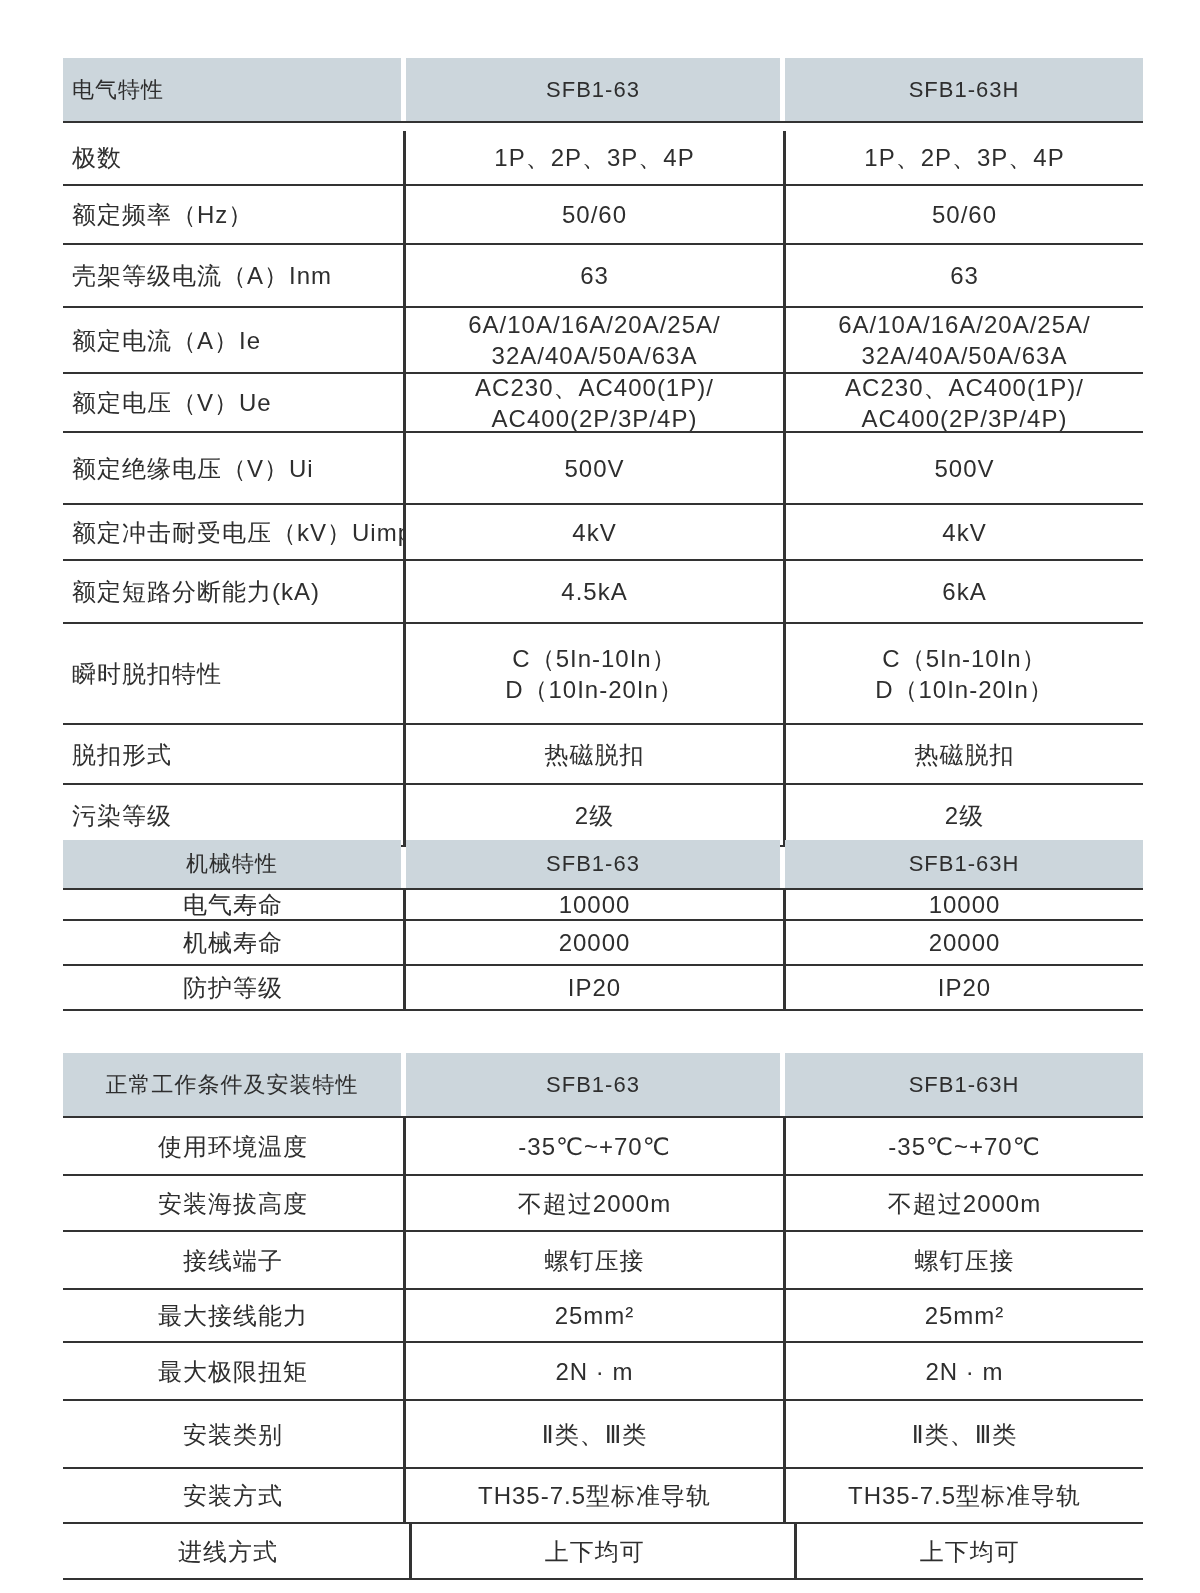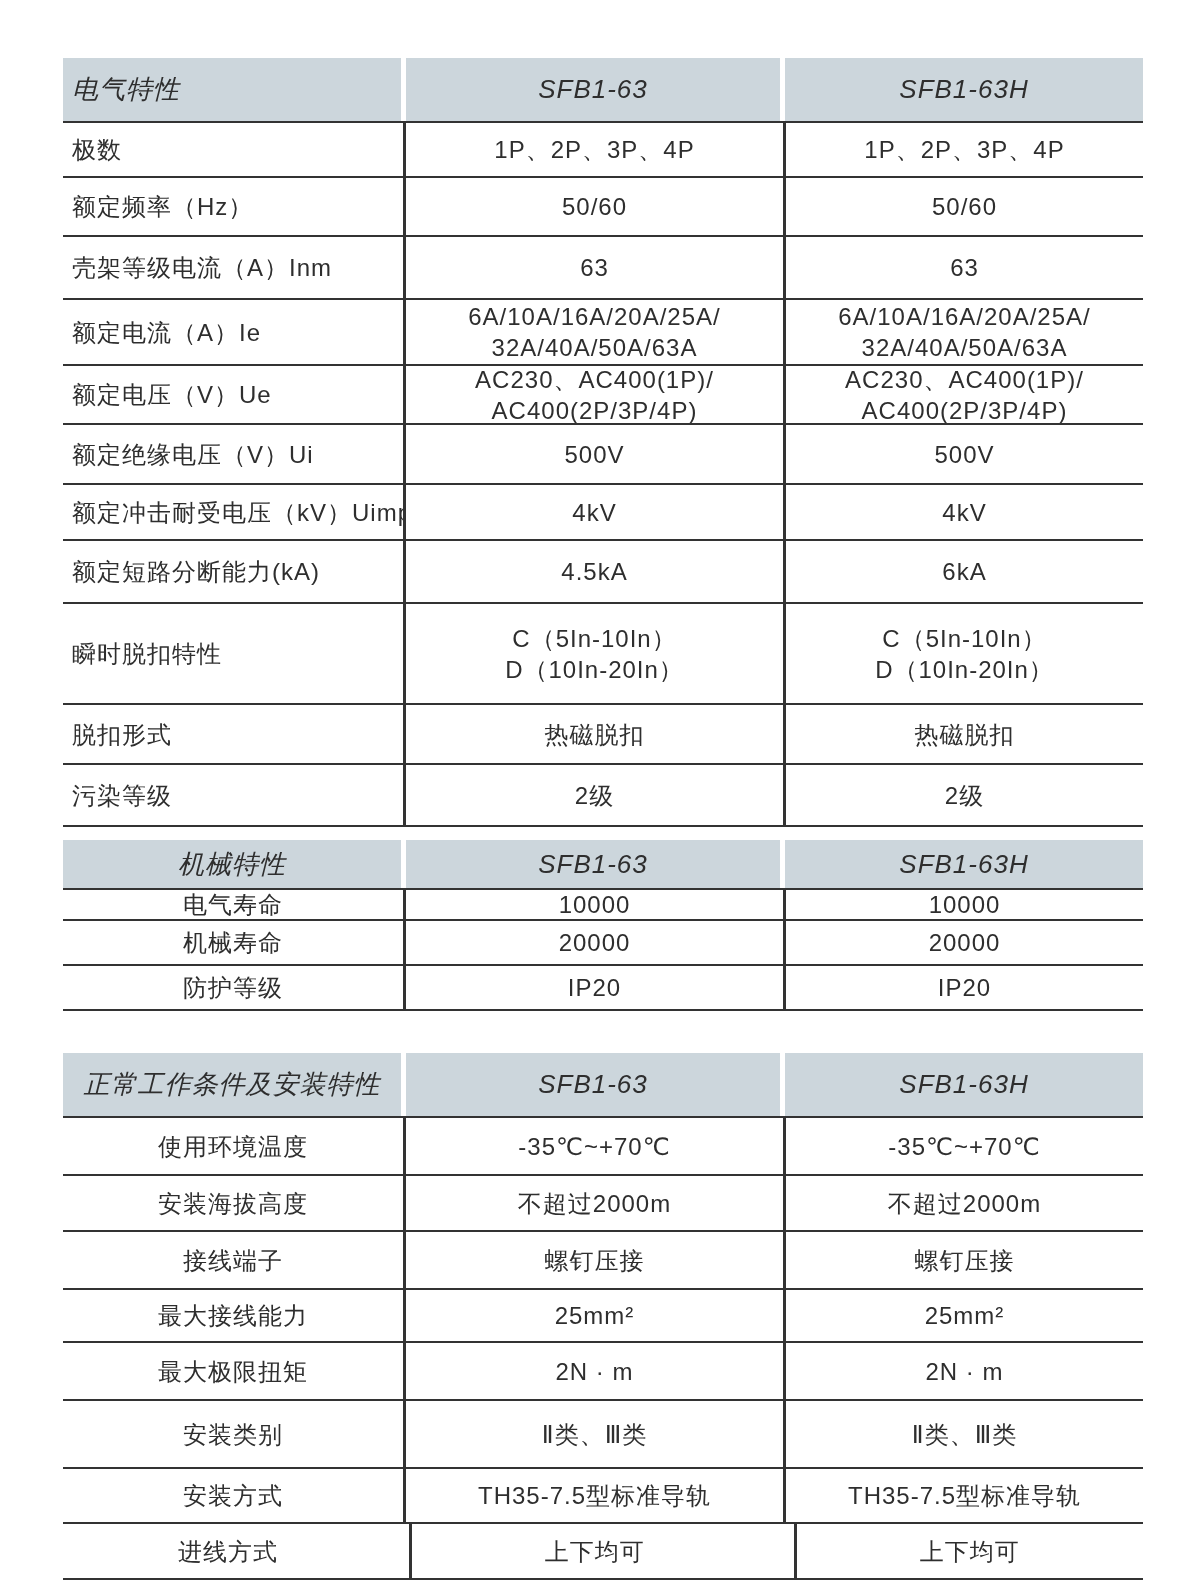--- a/index.html
+++ b/index.html
@@ -13,23 +13,22 @@
     position: relative; width: 1200px; height: 1593px;
     background: var(--page-bg, #ffffff);
   }
   .section { position: absolute; left: 63px; width: 1080px; }
 
   
   .sec-header { display: flex; border-bottom: 2px solid var(--line, #333); }
   .hcell {
     background: var(--hdr, #ccd6dc);
     display: flex; align-items: center; justify-content: center;
-    font-size: 26px; letter-spacing: 1px; color: var(--txt, #2e2e2e);
+    font-size: 22px; letter-spacing: 1px; color: var(--txt, #2e2e2e);
     white-space: nowrap;
-    font-style: italic;
   }
   .hcell.title-left { justify-content: flex-start; padding-left: 9px; }
   .hgap { width: 5px; background: transparent; }
   .hc1 { width: 338px; } .hc2 { width: 374px; } .hc3 { width: 358px; }
 
   
   .row { display: flex; border-bottom: 2px solid var(--line, #333); }
   .cell {
     display: flex; flex-direction: column;
     align-items: center; justify-content: center;
@@ -48,21 +47,21 @@
 
 <div id="page">
     <div class="section" style="top: 58px;">
       <div class="sec-header" style="height: 65px;">
         <div class="hcell hc1 title-left">电气特性</div>
         <div class="hgap"></div>
         <div class="hcell hc2">SFB1-63</div>
         <div class="hgap"></div>
         <div class="hcell hc3">SFB1-63H</div>
       </div>
-      <div class="row" style="height: 55px;">
+      <div class="row" style="height: 55px; margin-top: 8px;">
         <div class="cell c1 label-left">极数</div>
         <div class="cell c2">
           <div class="vline">1P、2P、3P、4P</div>
         </div>
         <div class="cell c3">
           <div class="vline">1P、2P、3P、4P</div>
         </div>
       </div>
       <div class="row" style="height: 59px;">
         <div class="cell c1 label-left">额定频率（Hz）</div>
@@ -97,21 +96,21 @@
         <div class="cell c1 label-left">额定电压（V）Ue</div>
         <div class="cell c2">
           <div class="vline">AC230、AC400(1P)/</div>
           <div class="vline">AC400(2P/3P/4P)</div>
         </div>
         <div class="cell c3">
           <div class="vline">AC230、AC400(1P)/</div>
           <div class="vline">AC400(2P/3P/4P)</div>
         </div>
       </div>
-      <div class="row" style="height: 60px;">
+      <div class="row" style="height: 72px;">
         <div class="cell c1 label-left">额定绝缘电压（V）Ui</div>
         <div class="cell c2">
           <div class="vline">500V</div>
         </div>
         <div class="cell c3">
           <div class="vline">500V</div>
         </div>
       </div>
       <div class="row" style="height: 56px;">
         <div class="cell c1 label-left">额定冲击耐受电压（kV）Uimp</div>

